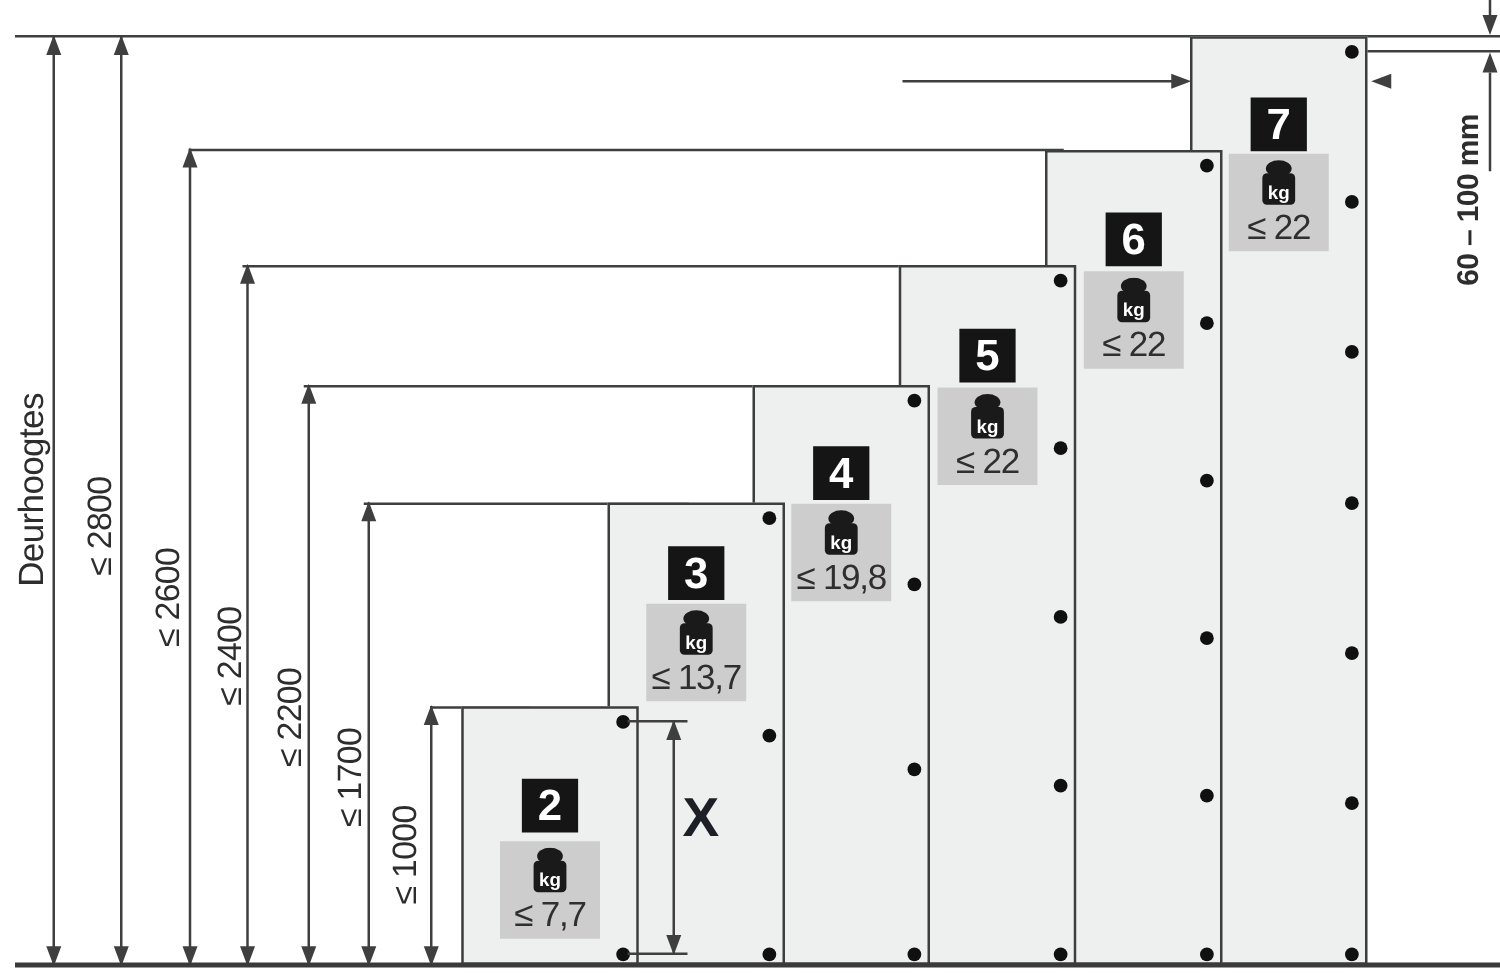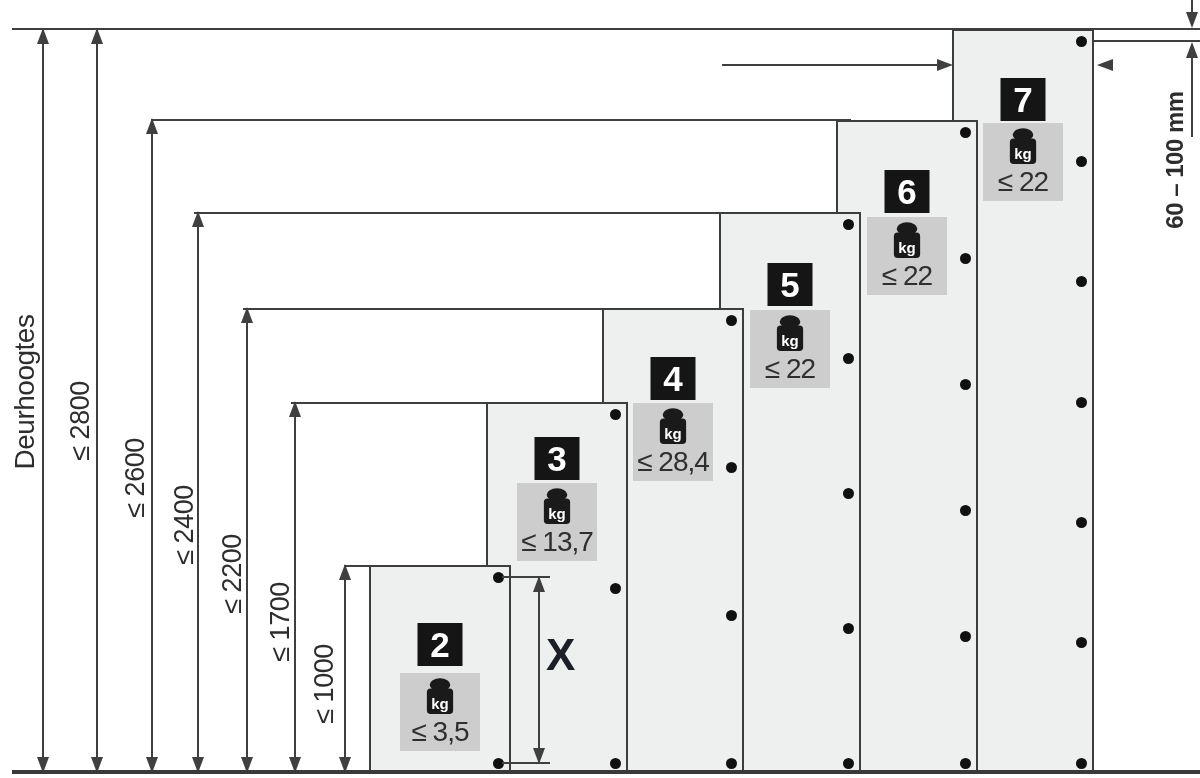--- a/index.html
+++ b/index.html
@@ -71,21 +71,21 @@
   <div class="baseline"></div>
 
   <div class="door d2">
     <div class="plate">2</div>
     <div class="kgbox">
       <svg class="kgicon" viewBox="0 0 32 40">
         <ellipse cx="16" cy="7" rx="11" ry="7" fill="#1a1a1a"></ellipse>
         <rect x="2" y="11" width="28" height="27" rx="4" fill="#1a1a1a"></rect>
         <text x="16" y="33" text-anchor="middle" font-size="16" font-weight="bold" fill="#ffffff">kg</text>
       </svg>
-      <div class="kgval">≤ 3,5</div>
+      <div class="kgval">≤ 7,7</div>
     </div>
   <div class="hinge-dot" style="top: 4.5px;"></div>
       <div class="hinge-dot" style="top: 190.5px;"></div>
     </div>
 
   <div class="door d3">
     <div class="plate">3</div>
     <div class="kgbox">
       <svg class="kgicon" viewBox="0 0 32 40">
         <ellipse cx="16" cy="7" rx="11" ry="7" fill="#1a1a1a"></ellipse>
@@ -100,21 +100,21 @@
     </div>
 
   <div class="door d4">
     <div class="plate">4</div>
     <div class="kgbox">
       <svg class="kgicon" viewBox="0 0 32 40">
         <ellipse cx="16" cy="7" rx="11" ry="7" fill="#1a1a1a"></ellipse>
         <rect x="2" y="11" width="28" height="27" rx="4" fill="#1a1a1a"></rect>
         <text x="16" y="33" text-anchor="middle" font-size="16" font-weight="bold" fill="#ffffff">kg</text>
       </svg>
-      <div class="kgval">≤ 28,4</div>
+      <div class="kgval">≤ 19,8</div>
     </div>
   <div class="hinge-dot" style="top: 4.5px;"></div>
       <div class="hinge-dot" style="top: 152.167px;"></div>
       <div class="hinge-dot" style="top: 299.833px;"></div>
       <div class="hinge-dot" style="top: 447.5px;"></div>
     </div>
 
   <div class="door d5">
     <div class="plate">5</div>
     <div class="kgbox">

